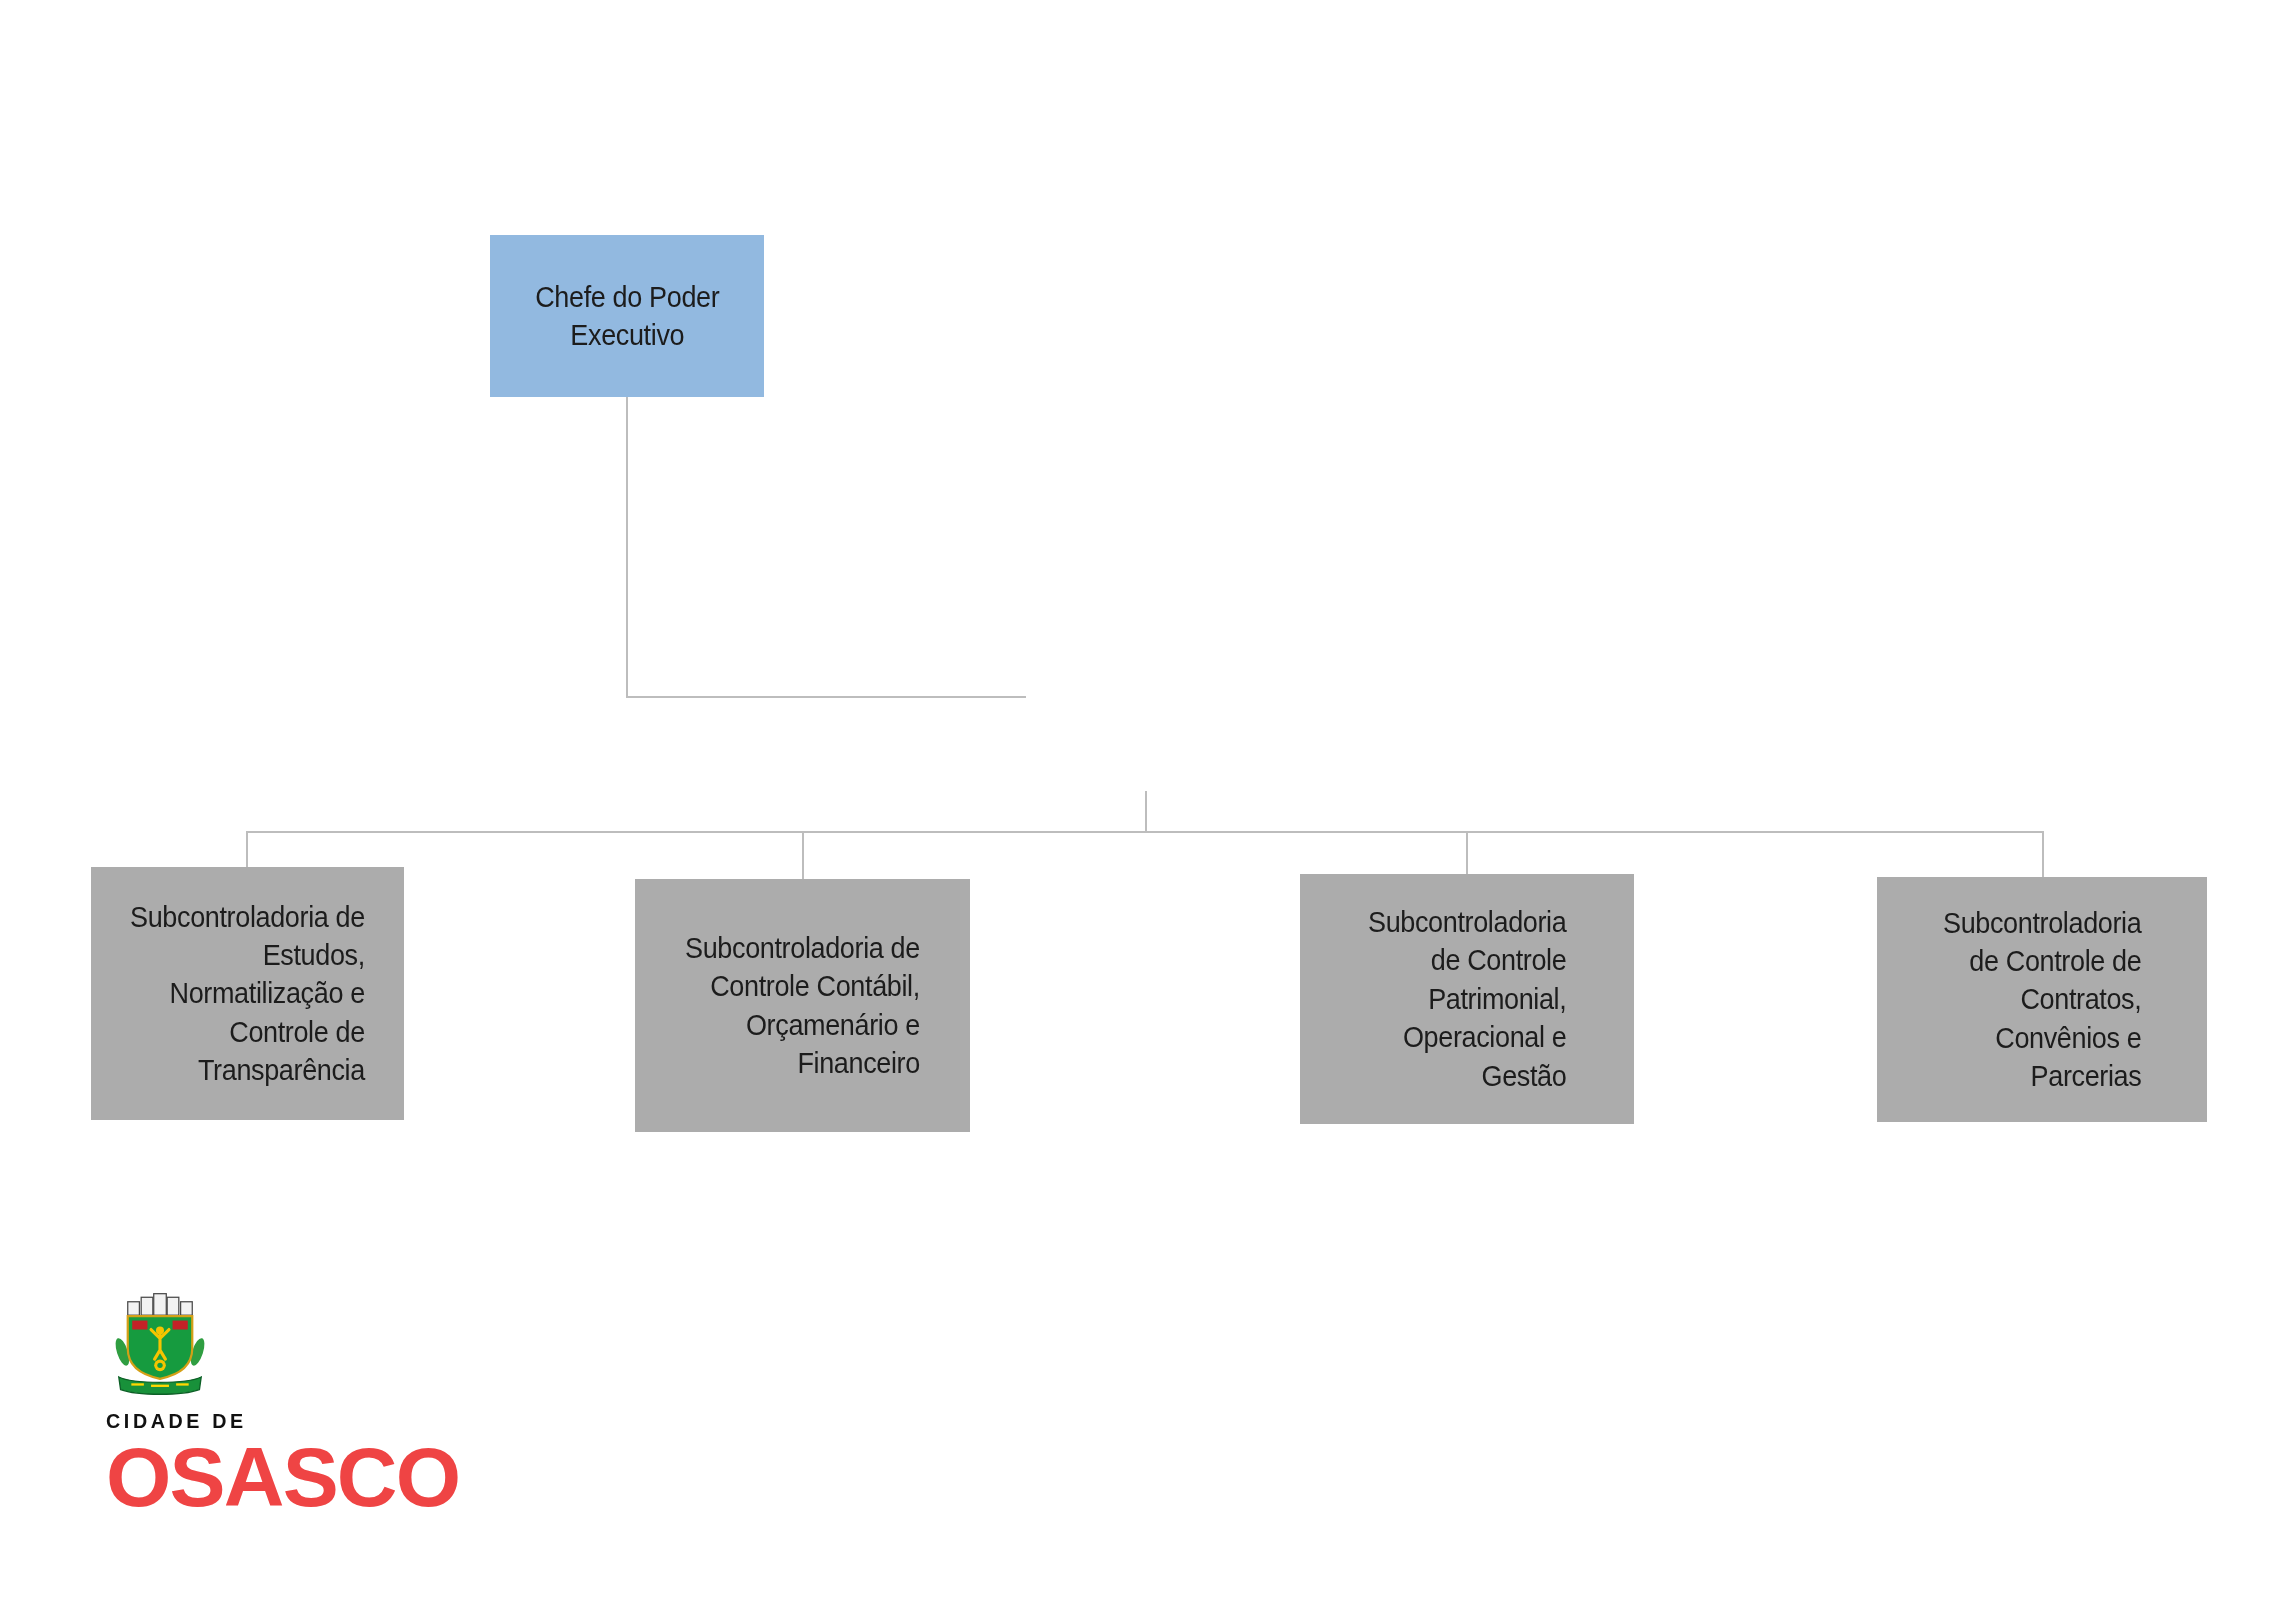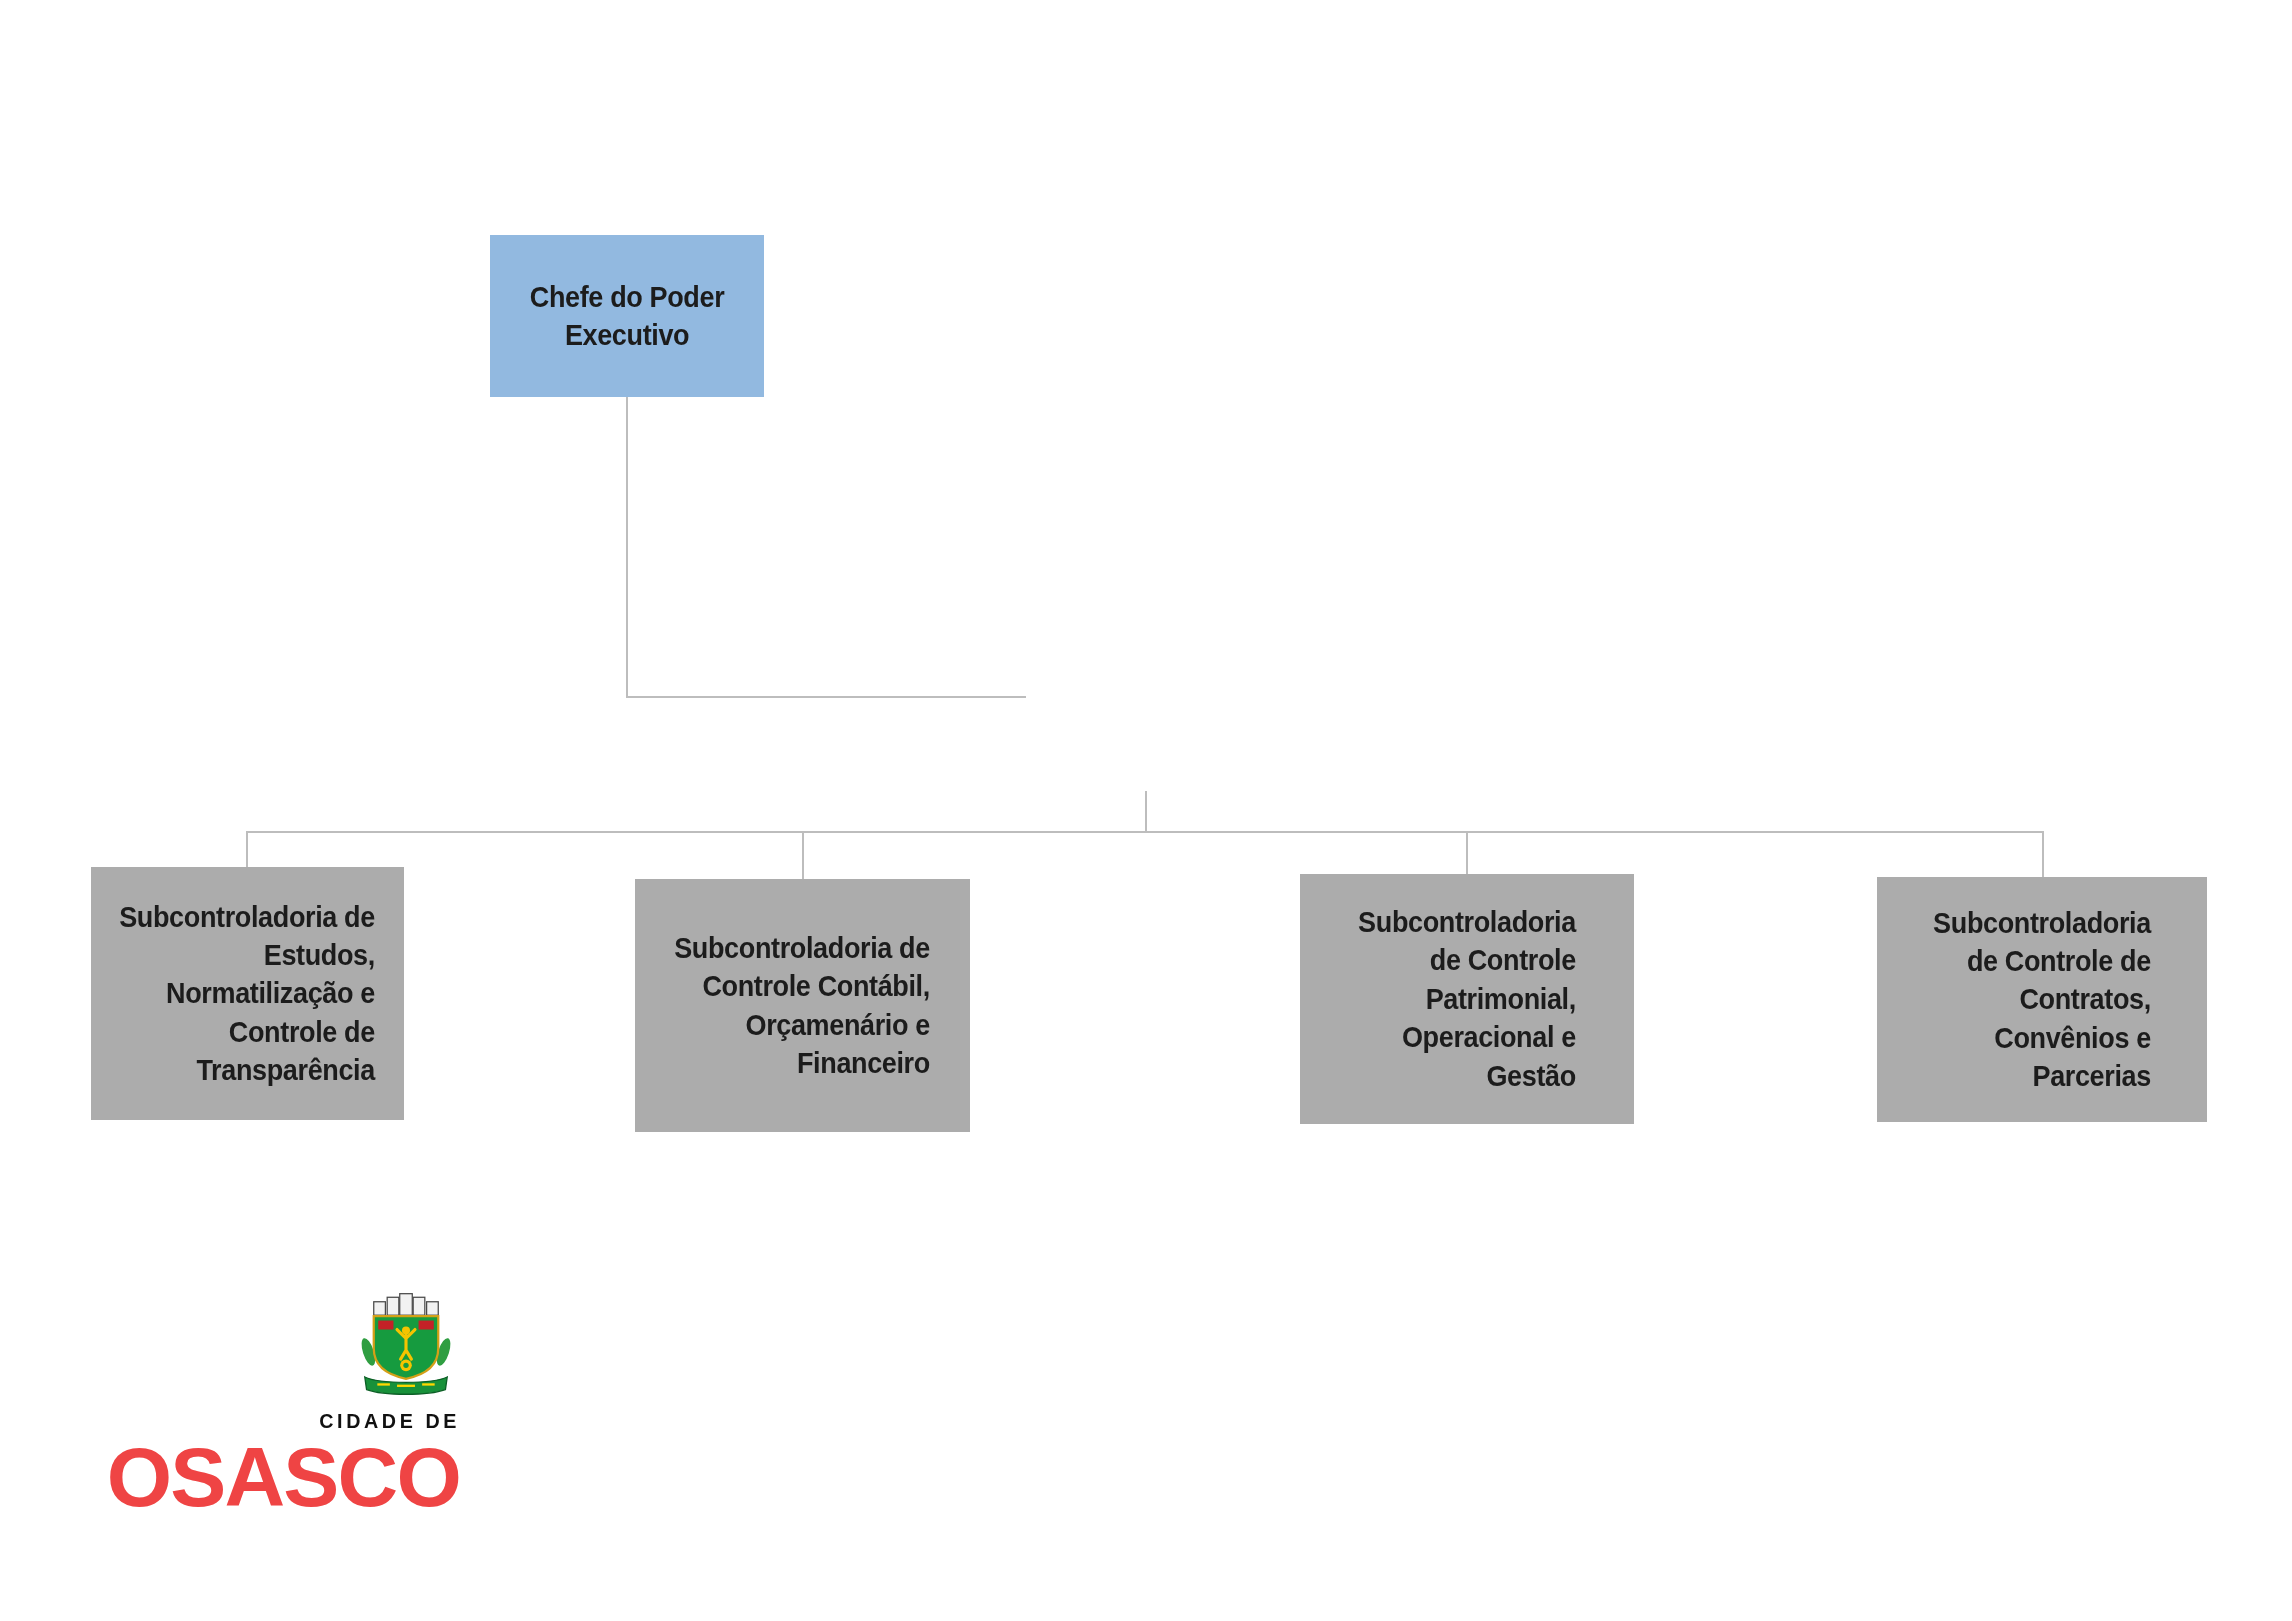--- a/index.html
+++ b/index.html
@@ -23,21 +23,21 @@
   }
 
   
   .node {
     position: absolute;
     display: flex;
     align-items: center;
     justify-content: center;
     text-align: center;
     color: #1c1c1c;
-    font-weight: 700;
+    font-weight: 400;
     box-sizing: border-box;
     padding: 7.2px;
   }
   .node-label {
     white-space: pre-line;
     font-size: 30px;
     line-height: 1.28;
     letter-spacing: -0.4px;
     transform: scaleX(0.9);
     transform-origin: center center;
@@ -47,21 +47,21 @@
   .node-gray  { background: #acacac; text-align: right; }
 
   
   .logo {
     position: absolute;
     left: 106px;
     top: 1291px;
     width: 354px;
     display: flex;
     flex-direction: column;
-    align-items: flex-end;
+    align-items: flex-start;
   }
   .logo-city {
     margin-top: 7.2px;
     font-size: 19.7px;
     font-weight: 700;
     letter-spacing: 3.6px;
     color: #111111;
   }
   .logo-wordmark {
     margin-top: 1.8px;

